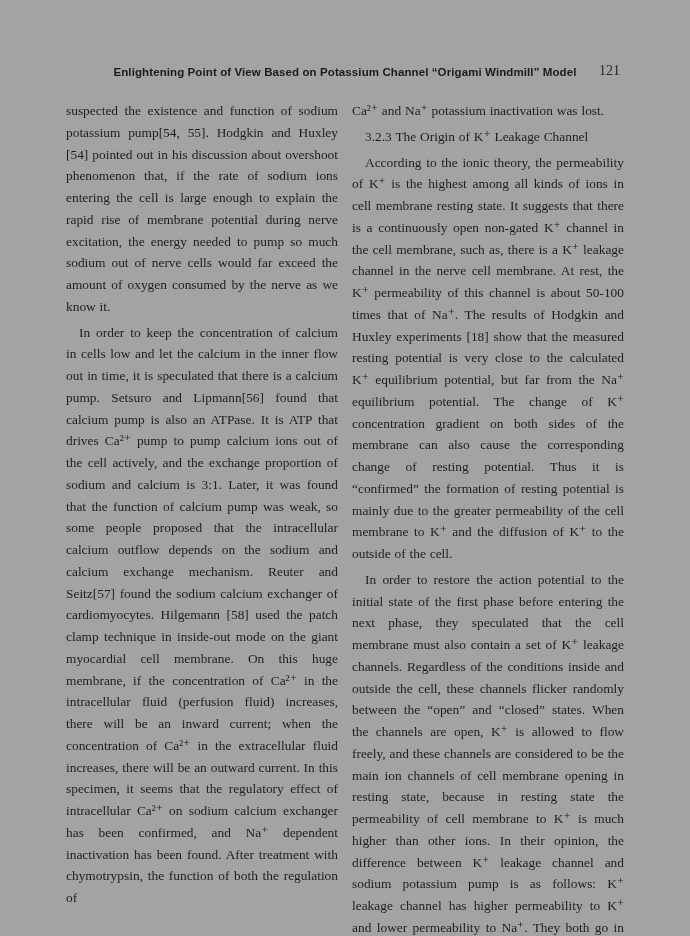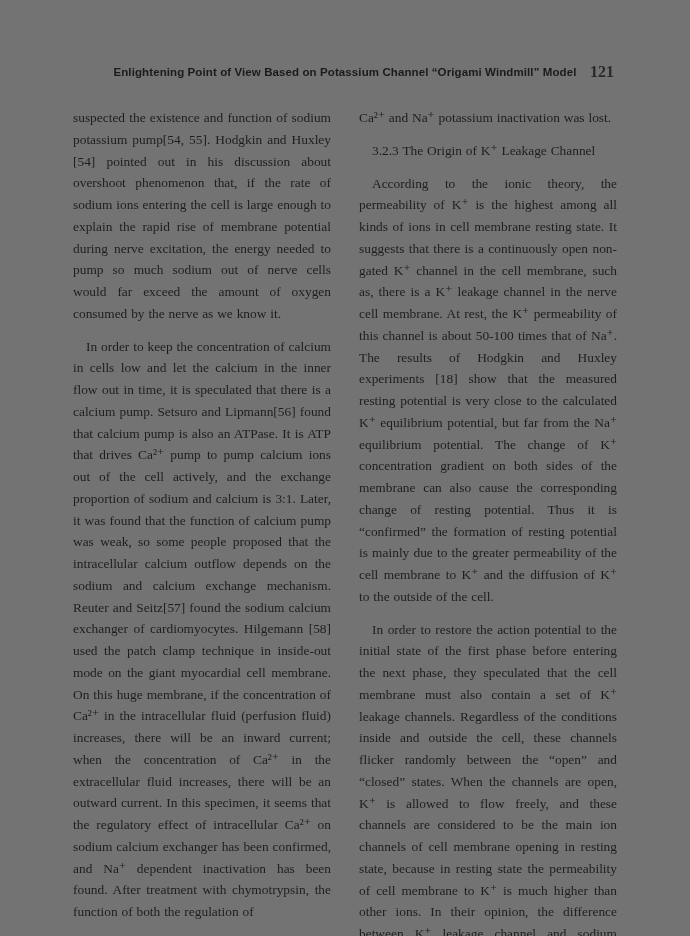--- a/index.html
+++ b/index.html
@@ -4,21 +4,21 @@
 <style>
   html, body {
     margin: 0;
     padding: 0;
     background: #ffffff;
   }
   .page {
     position: relative;
     width: 690px;
     height: 936px;
-    background: #737373;
+    background: #a3a3a3;
     overflow: hidden;
     font-family: "Liberation Serif", "DejaVu Serif", serif;
     color: #1e1e1e;
   }
   .page-header {
     position: absolute;
     top: 62px;
     left: 62px;
     right: 62px;
     height: 18px;
@@ -27,41 +27,41 @@
   .running-head {
     font-family: "Liberation Sans", "DejaVu Sans", sans-serif;
     font-weight: bold;
     font-size: 11.5px;
     letter-spacing: 0.1px;
     color: #1b1b1b;
     white-space: nowrap;
   }
   .page-number {
     position: absolute;
-    right: 14px;
+    right: 8px;
     top: 1px;
     font-family: "Liberation Serif", "DejaVu Serif", serif;
-    font-size: 16px;
-    font-weight: bold;
+    font-size: 14px;
+    font-weight: normal;
     color: #2a2a2a;
   }
   .columns {
     position: absolute;
     top: 96px;
     left: 62px;
     width: 566px;
     display: flex;
     gap: 6px;
   }
   .col {
     width: 280px;
     flex: 0 0 280px;
   }
   .col p {
-    margin: 11px;
+    margin: 4px;
     padding: 0;
     font-size: 13.4px;
     line-height: 21.75px;
     text-align: justify;
     word-spacing: 0.5px;
   }
   .col p.indent {
     text-indent: 13px;
   }
 </style>

